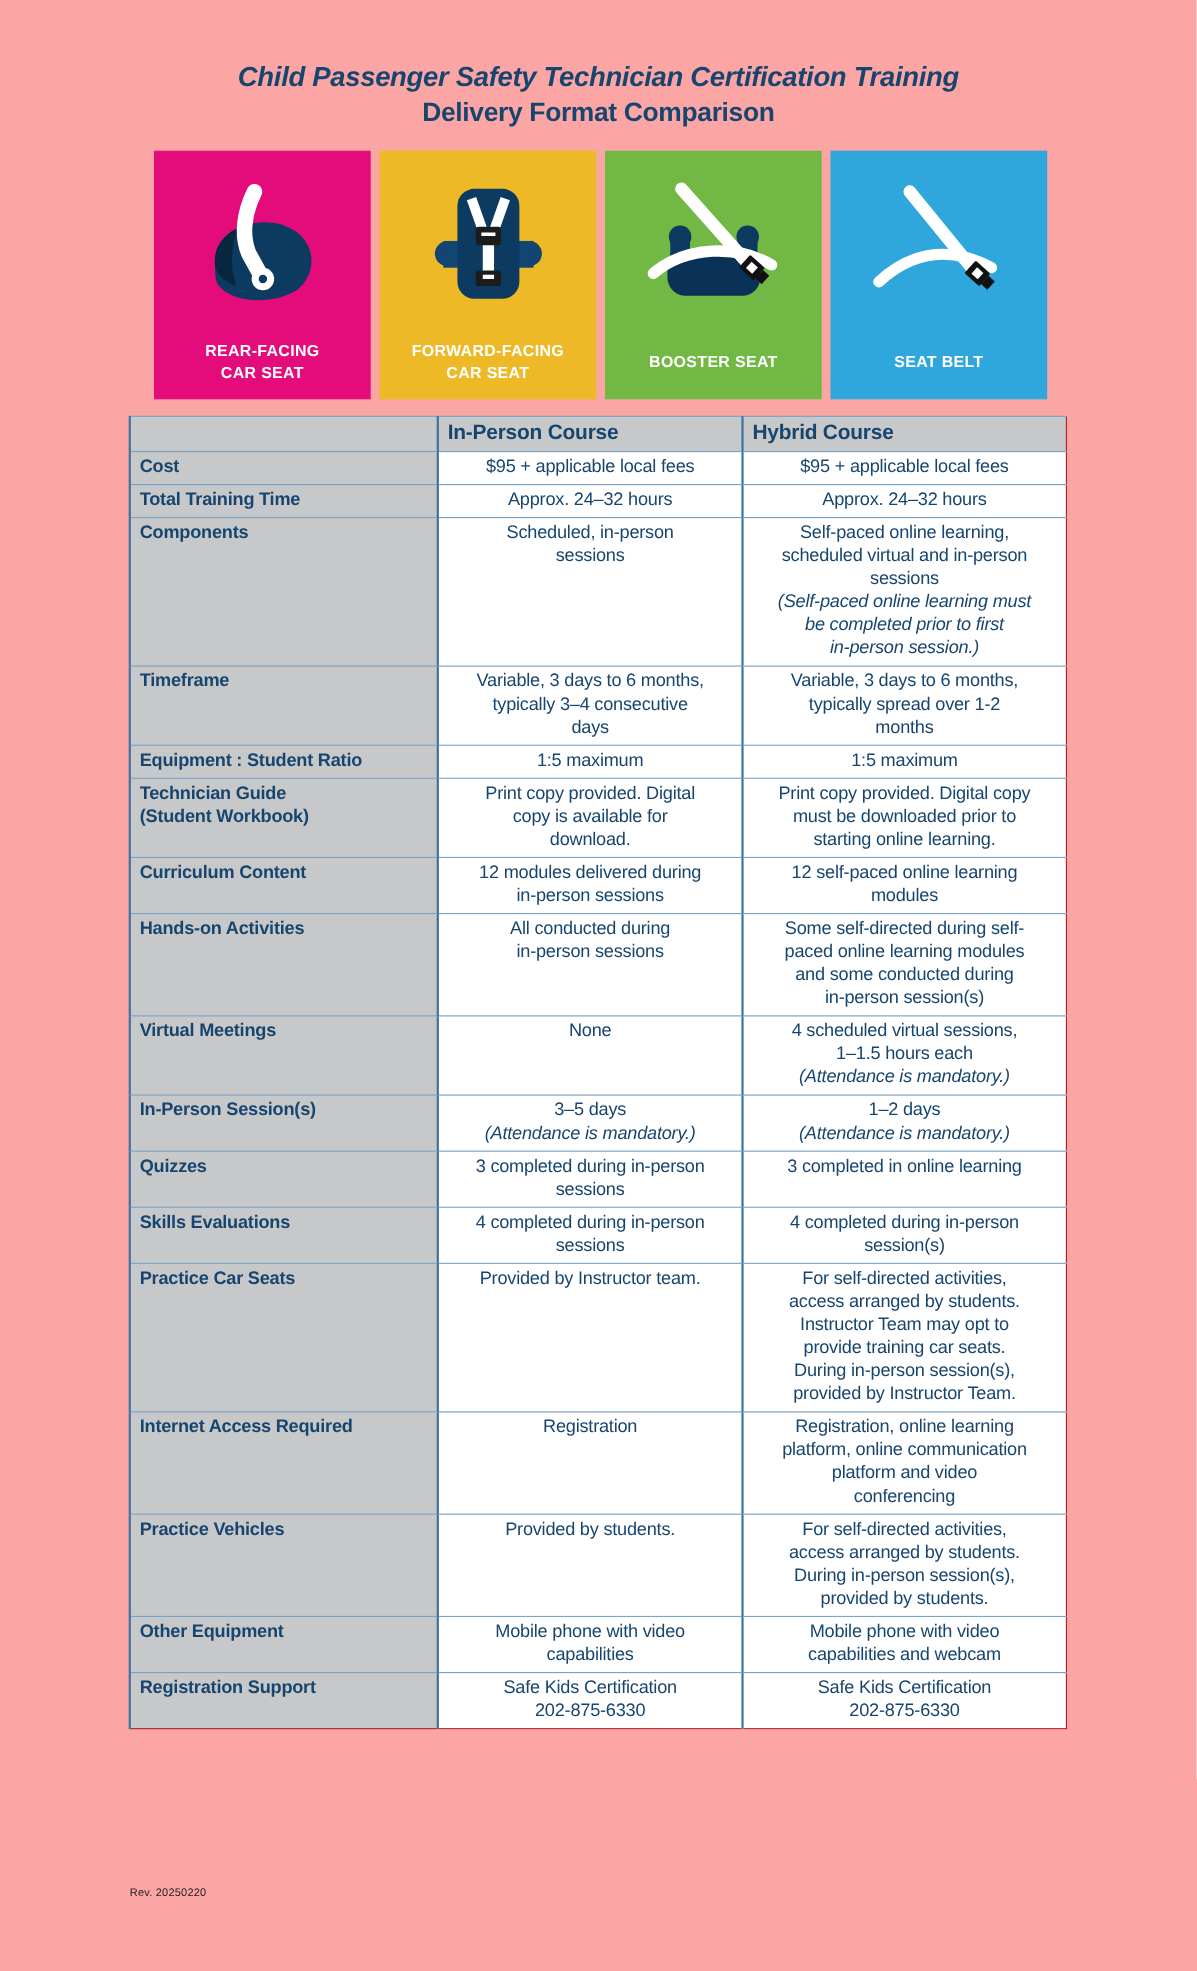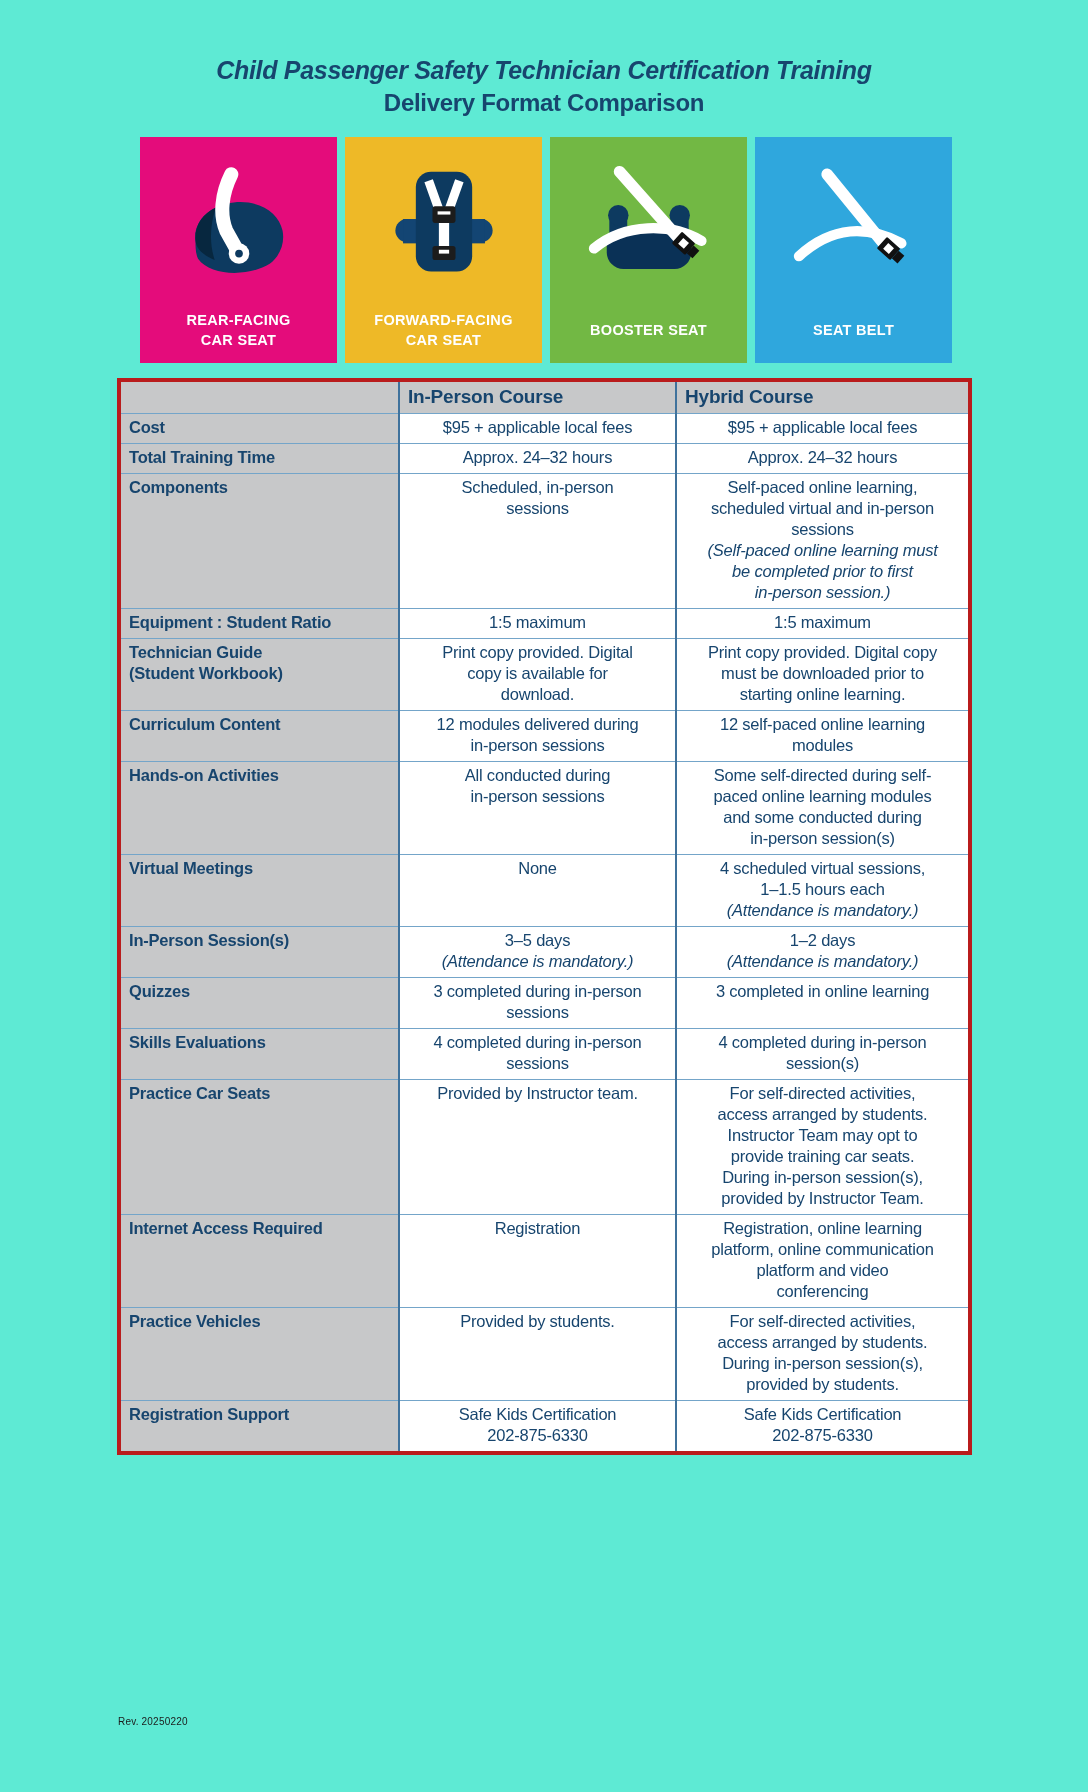--- a/index.html
+++ b/index.html
@@ -1,34 +1,34 @@
 <!DOCTYPE html>
 <html><head>
 <meta charset="utf-8">
 <style>
   * { margin:0; padding:0; box-sizing:border-box; }
   html,body { background:#ffffff; }
   body { font-family:"Liberation Sans", sans-serif; }
-  .page { position:relative; width:1088px; height:1792px; background:#5eead4; overflow:hidden; margin:0 auto; }
+  .page { position:relative; width:1088px; height:1792px; background:#fca5a5; overflow:hidden; margin:0 auto; }
 
   .title-block { position:absolute; top:56px; left:0; width:100%; text-align:center; color:#17456E; }
   .title-line1 { font-size:25px; font-weight:bold; font-style:italic; letter-spacing:-0.3px; }
   .title-line2 { font-size:24px; font-weight:bold; margin-top:4px; letter-spacing:-0.3px; }
 
   .tiles { position:absolute; top:137px; left:140px; display:flex; gap:8px; }
   .tile { width:197px; height:226px; position:relative; display:flex; flex-direction:column; align-items:center; }
   .tile-icon { flex:1 1 auto; display:flex; align-items:center; justify-content:center; width:100%; padding-top:10px; }
   .tile-label { height:54px; display:flex; flex-direction:column; align-items:center; justify-content:center; padding-bottom:10px; color:#fff; font-weight:bold; font-size:14.5px; letter-spacing:0.3px; line-height:1.35; text-align:center; }
   .tile-label div:empty { display:none; }
 
   .comparison-table { position:absolute; top:378px; left:117px; width:851px; border-collapse:collapse; table-layout:fixed; }
   .comparison-table col.c0 { width:280px; }
   .comparison-table col.c1 { width:277px; }
   .comparison-table col.c2 { width:294px; }
-  .comparison-table { border:4px solid #b91c1c; }
+  .comparison-table { border:1px solid #b91c1c; }
   .comparison-table th, .comparison-table td {
     border-left:2px solid #3F729C;
     border-top:1px solid #74A5C9;
     vertical-align:top; text-align:left;
     padding:3px 8px 5px 8px;
     color:#17456E;
     font-size:16.5px; line-height:21px; letter-spacing:-0.2px;
   }
   .comparison-table thead th { background:#C7C8C9; font-size:19px; font-weight:bold; line-height:24px; padding-top:3px; padding-bottom:4px; }
   .comparison-table tbody th { background:#C7C8C9; font-weight:bold; }
@@ -168,20 +168,29 @@
           <th>Components</th>
           <td>
             <div class="para">Scheduled, in-person<br>sessions</div>
           </td>
           <td>
             <div class="para">Self-paced online learning,<br>scheduled virtual and in-person<br>sessions</div>
             <div class="para italic">(Self-paced online learning must<br>be completed prior to first<br>in-person session.)</div>
           </td>
         </tr>
         <tr>
+          <th>Timeframe</th>
+          <td>
+            <div class="para">Variable, 3 days to 6 months,<br>typically 3–4 consecutive<br>days</div>
+          </td>
+          <td>
+            <div class="para">Variable, 3 days to 6 months,<br>typically spread over 1-2<br>months</div>
+          </td>
+        </tr>
+        <tr>
           <th>Equipment : Student Ratio</th>
           <td>
             <div class="para">1:5 maximum</div>
           </td>
           <td>
             <div class="para">1:5 maximum</div>
           </td>
         </tr>
         <tr>
           <th>Technician Guide<br>(Student Workbook)</th>
@@ -270,20 +279,29 @@
         <tr>
           <th>Practice Vehicles</th>
           <td>
             <div class="para">Provided by students.</div>
           </td>
           <td>
             <div class="para">For self-directed activities,<br>access arranged by students.<br>During in-person session(s),<br>provided by students.</div>
           </td>
         </tr>
         <tr>
+          <th>Other Equipment</th>
+          <td>
+            <div class="para">Mobile phone with video<br>capabilities</div>
+          </td>
+          <td>
+            <div class="para">Mobile phone with video<br>capabilities and webcam</div>
+          </td>
+        </tr>
+        <tr>
           <th>Registration Support</th>
           <td>
             <div class="para">Safe Kids Certification<br>202-875-6330</div>
           </td>
           <td>
             <div class="para">Safe Kids Certification<br>202-875-6330</div>
           </td>
         </tr>
       </tbody>
   </table>

